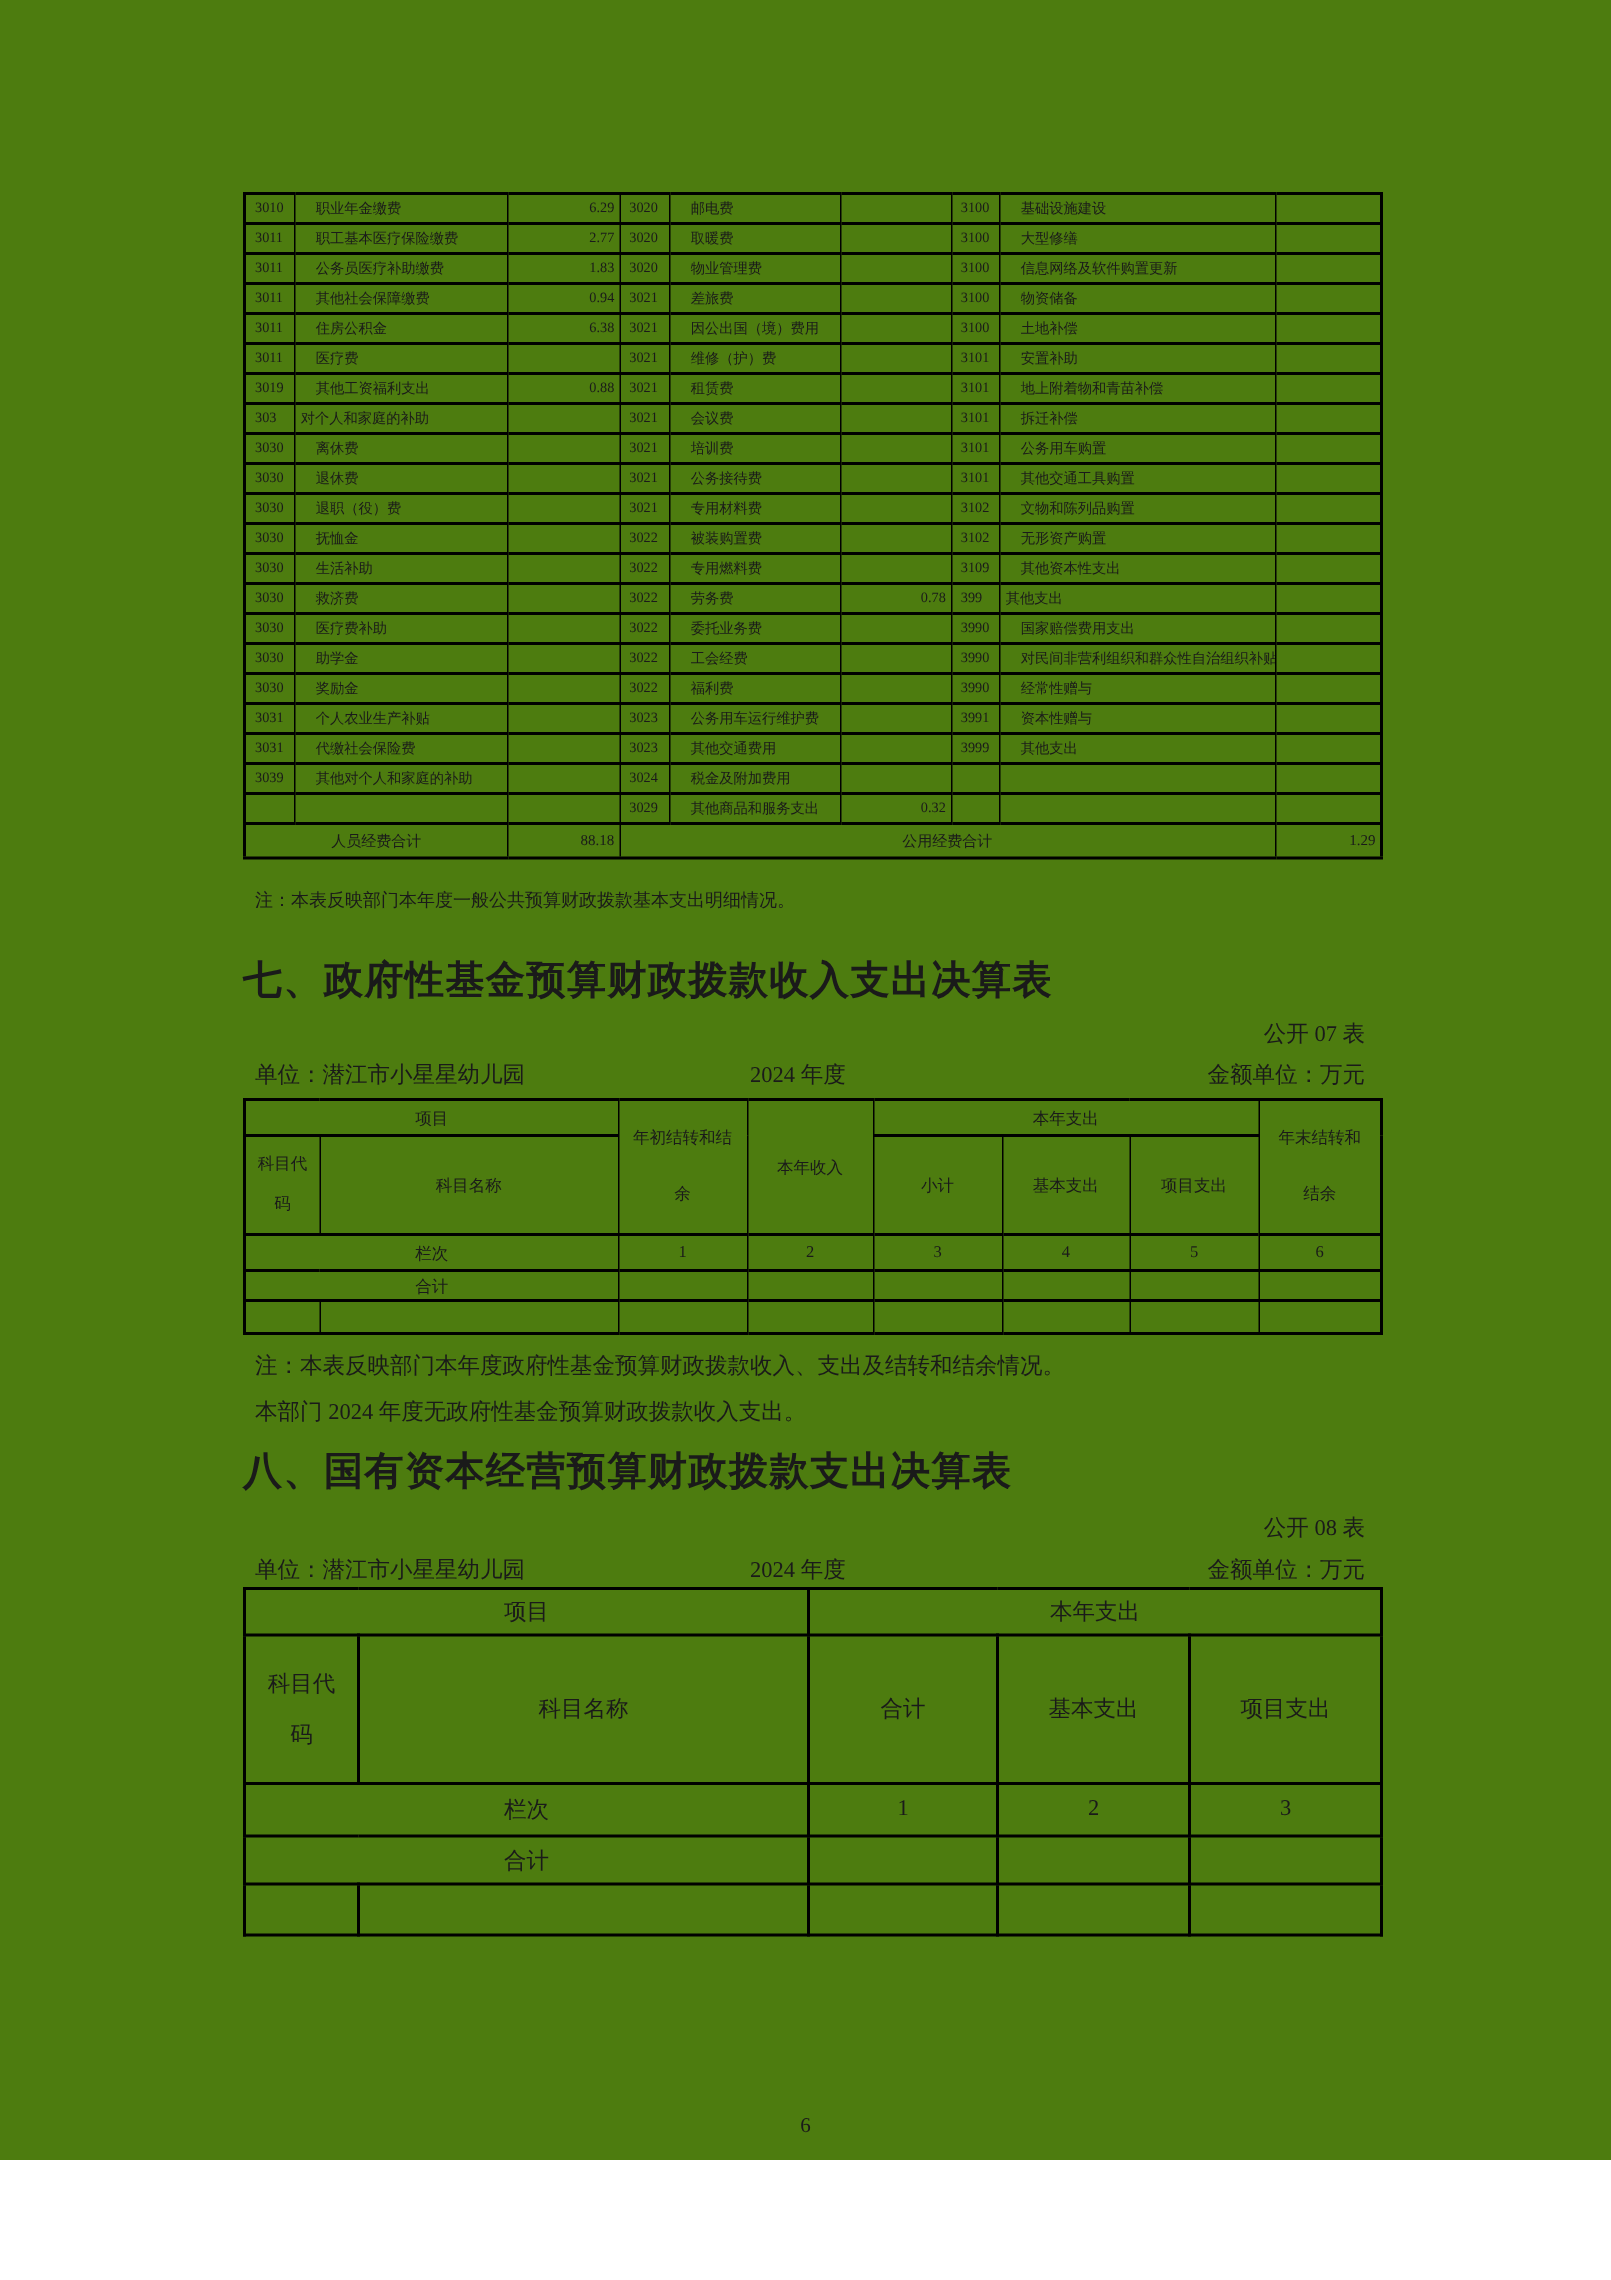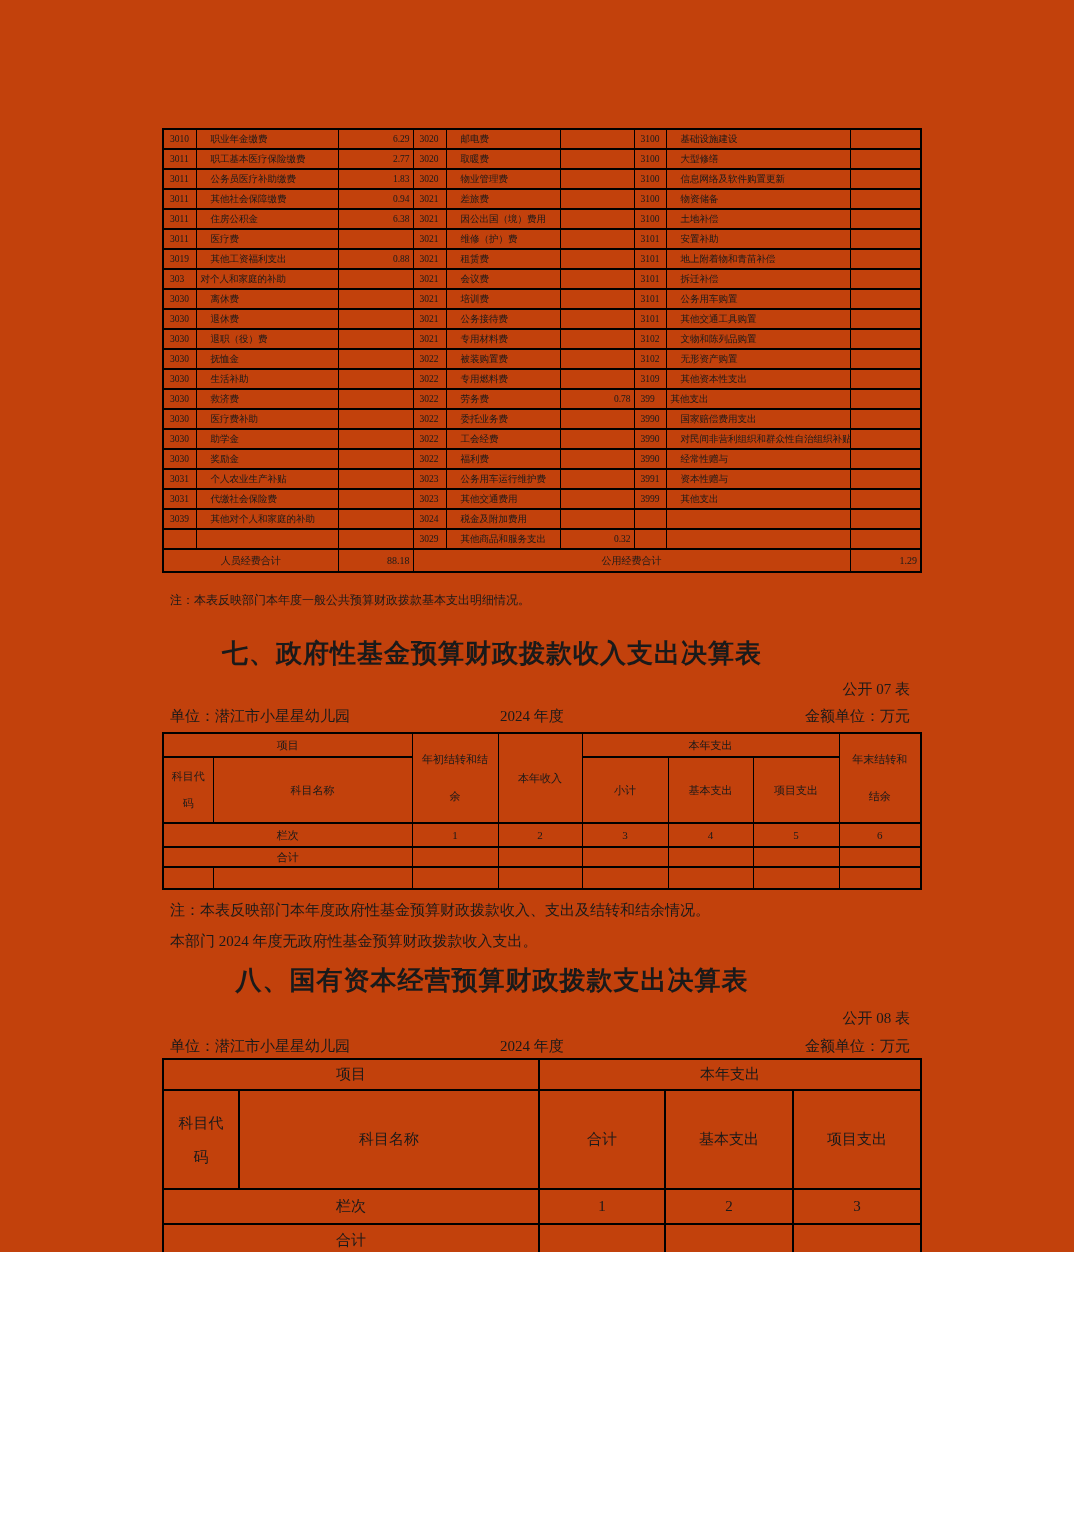--- a/index.html
+++ b/index.html
@@ -1,18 +1,18 @@
 <!DOCTYPE html>
 <html><head>
 <meta charset="utf-8">
 <style>
   * { margin:0; padding:0; box-sizing:border-box; }
   html,body { background:#ffffff; }
   .page {
-    position:relative; width:1074px; height:1252px; background:#c2410c;
+    position:relative; width:1074px; height:1440px; background:#4d7c0f;
     font-family:"Liberation Serif","DejaVu Serif",serif; color:#1a1a1a;
     overflow:hidden;
   }
 
   
   .detail-table {
     position:absolute; left:162px; top:128px; width:758px;
     border-collapse:collapse; table-layout:fixed;
     border:2px solid #000;
   }
@@ -27,21 +27,21 @@
   .detail-table .c-name.c-parent { padding-left:4px; }
   .detail-table .c-val  { text-align:right; padding-right:3px; }
   .detail-table .footer-cell { text-align:center; font-size:10px; height:23px; }
 
   
   .small-note { position:absolute; left:170px; font-size:12px; color:#1a1a1a; white-space:nowrap; }
   .mid-note   { position:absolute; left:170px; font-size:15px; color:#1a1a1a; white-space:nowrap;font-family:Liberation Serif, serif; }
   .big-note   { position:absolute; left:170px; font-size:15px; color:#111; white-space:nowrap; }
 
   .section-title {
-    position:absolute; left:162px; width:660px; text-align:center;
+    position:absolute; left:162px; width:660px; text-align:left;
     font-size:26px; font-weight:bold; letter-spacing:1px; white-space:nowrap;
   }
   .table-tag {
     position:absolute; left:162px; width:758px; text-align:right;
     padding-right:10px; font-size:15px;
   }
   .unit-line { position:absolute; left:162px; width:758px; height:20px; font-size:15px; }
   .unit-line .u-left  { position:absolute; left:8px; top:0; white-space:nowrap; }
   .unit-line .u-mid   { position:absolute; left:338px; top:0; white-space:nowrap; }
   .unit-line .u-right { position:absolute; right:10px; top:0; white-space:nowrap; }

